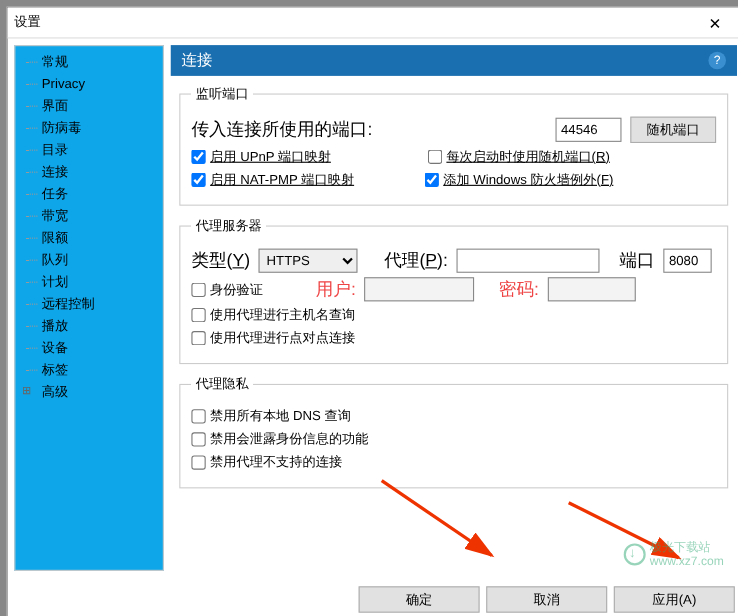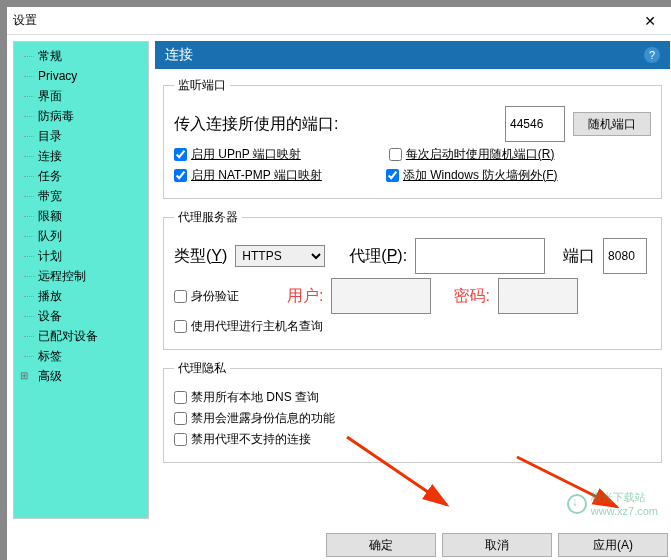--- a/index.html
+++ b/index.html
@@ -2,36 +2,36 @@
 <html><head>
 <meta charset="utf-8">
 <style>
 * { box-sizing: border-box; font-family: "Microsoft YaHei", "SimSun", sans-serif; }
 body { margin: 0; background: #888; padding: 6px; }
 .window { width: 671px; height: 560px; background: #fff; border: 1px solid #888; display: flex; flex-direction: column; }
 .titlebar { height: 28px; background: #fff; border-bottom: 1px solid #ddd; display: flex; align-items: center; padding: 0 6px; font-size: 12px; }
 .titlebar .title { flex: 1; }
 .titlebar .close { width: 40px; height: 28px; display: flex; align-items: center; justify-content: center; cursor: pointer; font-size: 14px; }
 .body { flex: 1; display: flex; padding: 6px; gap: 6px; overflow: hidden; }
-.sidebar { width: 136px; border: 1px solid #ccc; background: #5eead4; overflow-y: auto; font-size: 12px; padding: 4px 2px; }
+.sidebar { width: 136px; border: 1px solid #ccc; background: #0ea5e9; overflow-y: auto; font-size: 12px; padding: 4px 2px; }
 .tree-item { padding: 1px 0 1px 22px; position: relative; white-space: nowrap; cursor: pointer; line-height: 18px; }
 .tree-item::before { content: ""; position: absolute; left: 8px; top: 50%; width: 10px; border-top: 1px dotted #999; }
 .tree-item.expand::before { content: "⊞"; border: none; left: 4px; top: 1px; font-size: 10px; color: #666; }
 .main { flex: 1; display: flex; flex-direction: column; overflow: hidden; }
 .panel-header { background: #1a6fb0; color: #fff; padding: 5px 10px; font-size: 14px; display: flex; align-items: center; }
 .panel-header .t { flex: 1; }
 .panel-header .help { width: 16px; height: 16px; border-radius: 50%; background: #3a8fd0; display: flex; align-items: center; justify-content: center; font-size: 11px; cursor: pointer; }
 .panel-body { flex: 1; padding: 8px; overflow-y: auto; font-size: 12px; }
 fieldset { border: 1px solid #ccc; margin: 0 0 10px 0; padding: 8px 10px 10px 10px; }
 legend { font-size: 12px; padding: 0 4px; }
 .row { display: flex; align-items: center; gap: 8px; margin: 4px 0; flex-wrap: wrap; }
 .row.cols { justify-content: flex-start; }
 .row.cols > * { margin-right: 20px; text-decoration: underline; }
 .lbl { font-size: 16px; }
-input[type="text"] { border: 1px solid #888; padding: 2px 4px; font-size: 12px; height: 36px; }
+input[type="text"] { border: 1px solid #888; padding: 2px 4px; font-size: 12px; height: 22px; }
 input[type="text"]:disabled { background: #f3f3f3; color: #999; }
 select { border: 1px solid #888; font-size: 12px; height: 22px; padding: 1px 2px; }
 .btn { border: 1px solid #adadad; background: #e1e1e1; padding: 3px 14px; font-size: 12px; cursor: pointer; height: 24px; }
 .checkbox { display: flex; align-items: center; gap: 4px; cursor: pointer; position: relative; }
 .checkbox input { margin: 0; }
 .checkbox .u { text-decoration: underline; }
 .lbl .u { text-decoration: underline; }
 .disabled-lbl { color: #ef4444; }
 .footer { padding: 8px; display: flex; justify-content: flex-end; gap: 6px; border-top: 0; }
 .footer .btn { width: 110px; }
@@ -58,21 +58,20 @@
       <div class="tree-item">目录</div>
       <div class="tree-item">连接</div>
       <div class="tree-item">任务</div>
       <div class="tree-item">带宽</div>
       <div class="tree-item">限额</div>
       <div class="tree-item">队列</div>
       <div class="tree-item">计划</div>
       <div class="tree-item">远程控制</div>
       <div class="tree-item">播放</div>
       <div class="tree-item">设备</div>
-      <div class="tree-item">已配对设备</div>
       <div class="tree-item">标签</div>
       <div class="tree-item expand">高级</div>
     </div>
     <div class="main">
       <div class="panel-header">
         <span class="t">连接</span>
         <span class="help">?</span>
       </div>
       <div class="panel-body">
         <fieldset>
@@ -123,20 +122,26 @@
             <input type="text" disabled="" style="width: 100px;">
             <span class="lbl disabled-lbl" style="margin-left:14px">密码:</span>
             <input type="text" disabled="" style="width: 80px;">
           </div>
           <div class="row">
               <label class="checkbox">
                 <input type="checkbox" style="">
                 <span>使用代理进行主机名查询</span>
               </label>
             </div>
+          <div class="row">
+              <label class="checkbox">
+                <input type="checkbox" style="">
+                <span>使用代理进行点对点连接</span>
+              </label>
+            </div>
         </fieldset>
 
         <fieldset>
           <legend>代理隐私</legend>
           <div class="row">
               <label class="checkbox">
                 <input type="checkbox" style="">
                 <span>禁用所有本地 DNS 查询</span>
               </label>
             </div>

